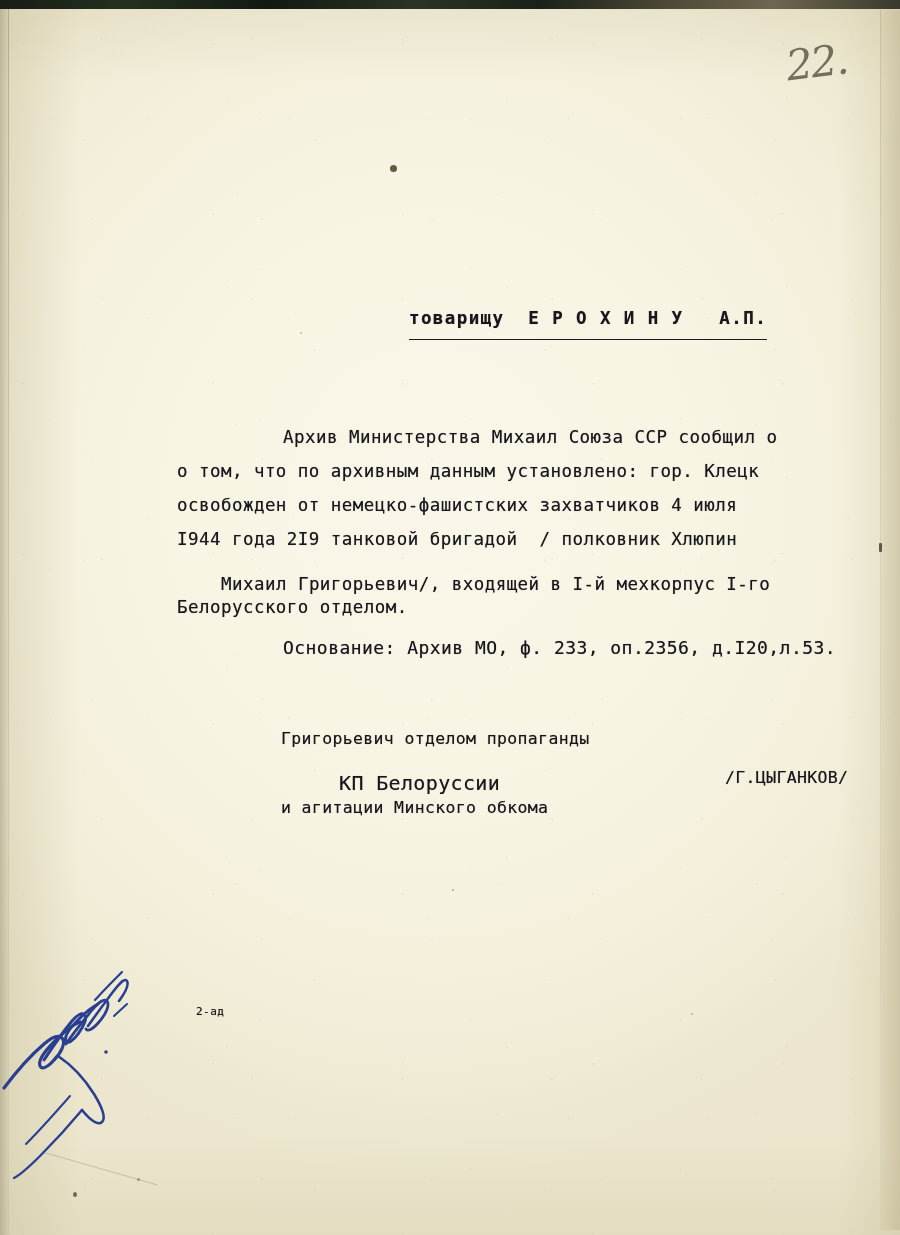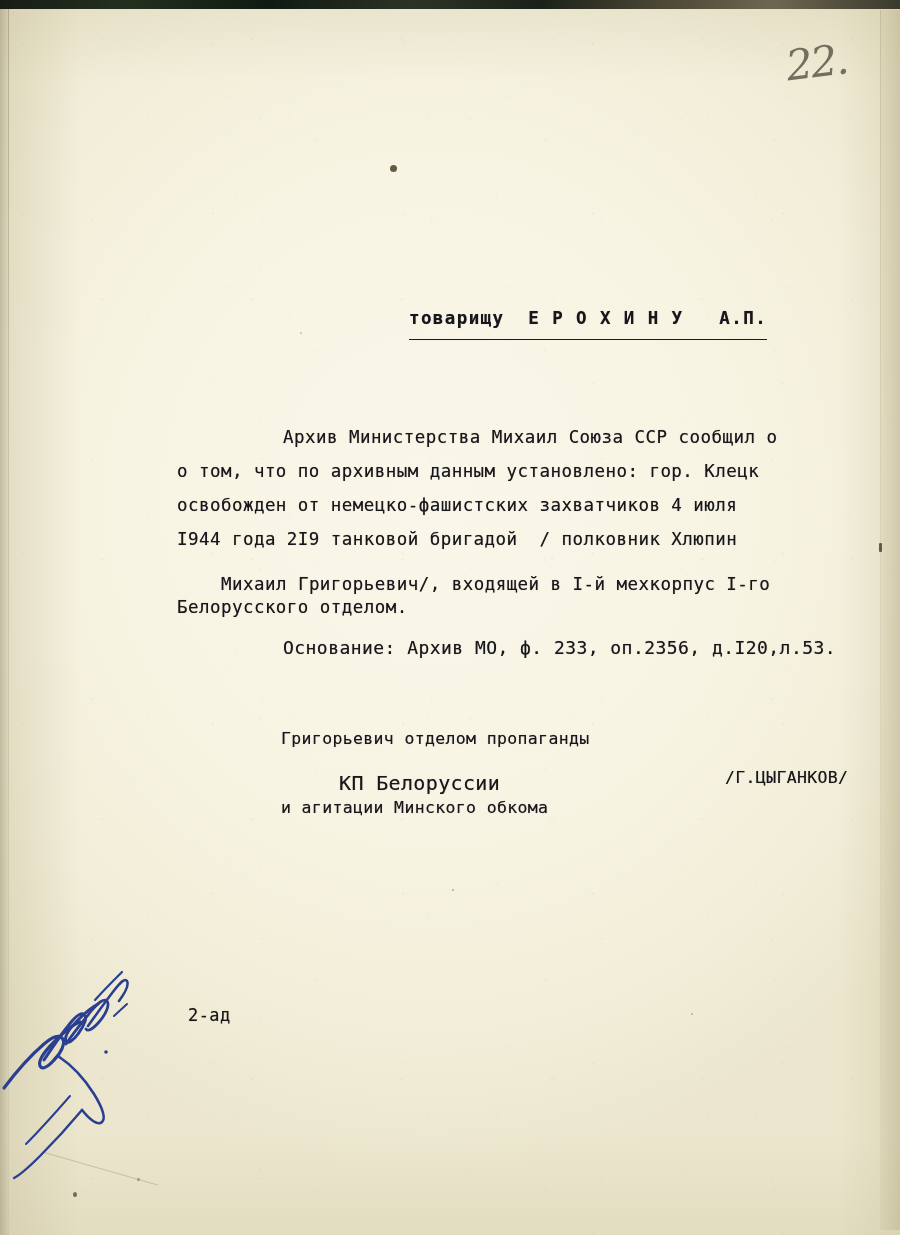--- a/index.html
+++ b/index.html
@@ -148,21 +148,21 @@
   .b5 { top: 574px; margin-left: 44px; }
   .b6 { top: 597px; }
 
   .basis { left: 283px; top: 637px; font-size: 18px; letter-spacing: .45px; }
 
   .sig-1 { left: 281px; top: 729px; font-size: 16.5px; letter-spacing: .35px; }
   .sig-2 { left: 281px; top: 750px; font-size: 16.5px; letter-spacing: .35px; margin-top: 48px; }
   .sig-3 { left: 339px; top: 771px; font-size: 20px; letter-spacing: .35px; }
   .sig-name { left: 689px; top: 768px; font-size: 16.5px; letter-spacing: .35px; margin-left: 36px; }
 
-  .footnote { left: 188px; top: 1005px; font-size: 17px; letter-spacing: .45px; text-align: right; }
+  .footnote { left: 196px; top: 1005px; font-size: 11px; letter-spacing: .45px; text-align: right; }
 
   
   .pagenum {
     position: absolute;
     left: 786px; top: 38px;
     font-family: "DejaVu Serif", serif;
     font-style: italic;
     font-size: 42px;
     color: #6b6455;
     opacity: .92;

